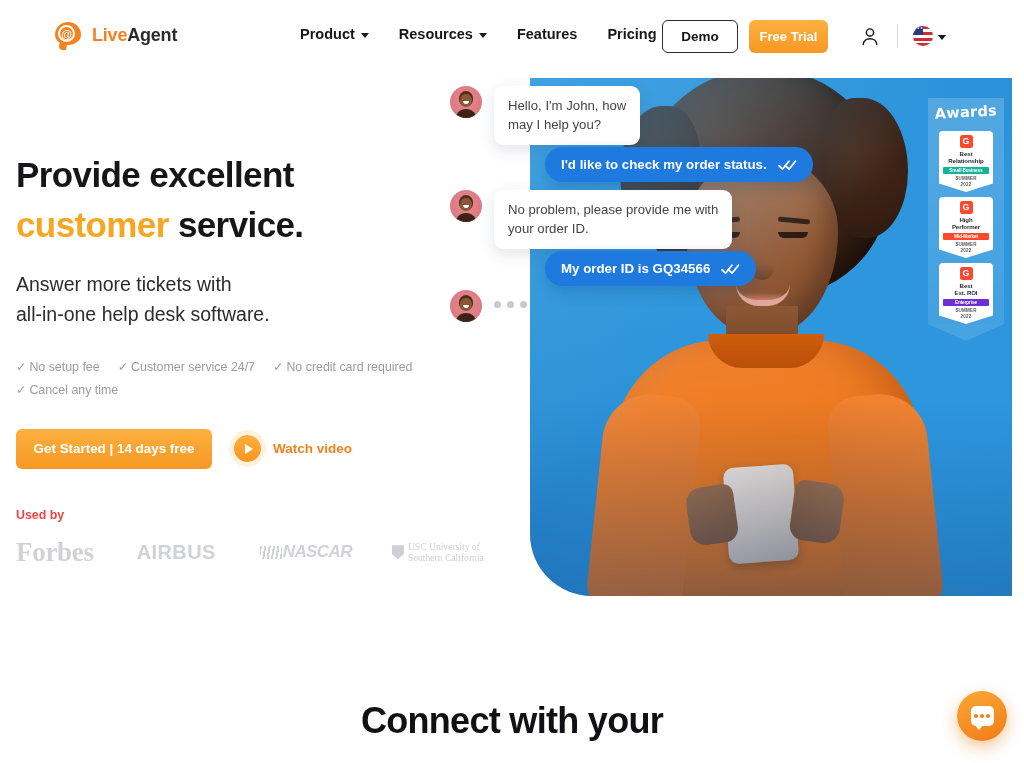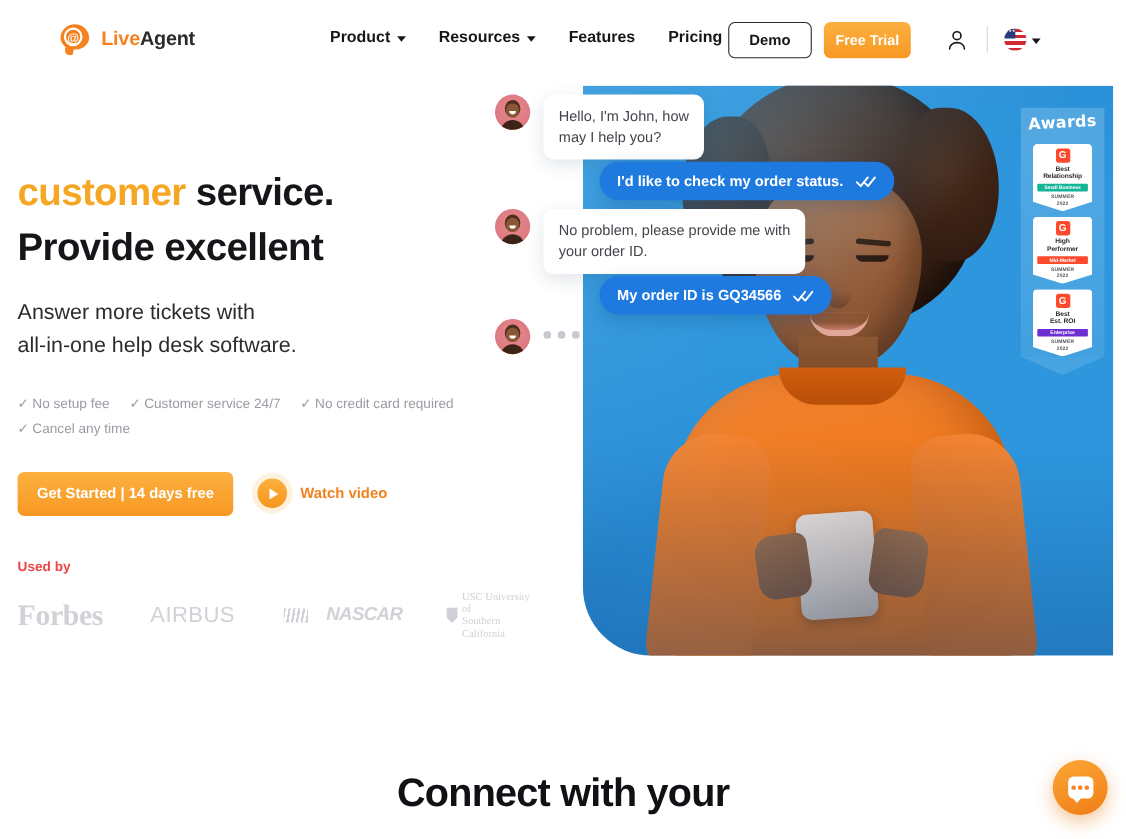--- a/index.html
+++ b/index.html
@@ -150,26 +150,26 @@
     margin-top: 39px;
     font-size: 12.4px; font-weight: 700; color: #ef4444;
   }
   .logos { margin-top: 15px; display: flex; align-items: center; gap: 0; }
   .lg { color: #cfcfd6; opacity: .95; }
   .lg-forbes {
     font-family: "Liberation Serif", serif;
     font-size: 27px; font-weight: 700; letter-spacing: -0.3px; margin-right: 43px;
   }
   .lg-airbus {
-    font-size: 20px; font-weight: 400; letter-spacing: 0.4px; margin-right: 44px;
+    font-size: 20px; font-weight: 700; letter-spacing: 0.4px; margin-right: 44px;
   }
   .lg-nascar {
     font-size: 17px; font-weight: 800; font-style: italic;
     letter-spacing: -0.6px; margin-right: 40px;
-    display: flex; align-items: center; gap: 16px;
+    display: flex; align-items: center;
   }
   .nascar-bars {
     display: inline-block; width: 22px; height: 13px; margin-right: 1px;
     background: repeating-linear-gradient(100deg,#cfcfd6 0 2px, #ffffff 2px 4.3px);
   }
   .lg-usc { display: flex; align-items: center; gap: 4px; }
   .usc-shield {
     width: 12px; height: 14px; background: #cfcfd6;
     clip-path: polygon(0 0,100% 0,100% 62%,50% 100%,0 62%);
   }
@@ -585,22 +585,22 @@
       <div class="typing">
         <span class="tdot"></span>
           <span class="tdot"></span>
           <span class="tdot"></span>
       </div>
     </div>
   </div>
 
   <div class="hero-left">
     <div class="h1">
+      <div>Provide excellent</div>
       <div><span class="accent">customer</span><span> service.</span></div>
-      <div>Provide excellent</div>
     </div>
 
     <div class="sub">
       <div>Answer more tickets with</div>
       <div>all-in-one help desk software.</div>
     </div>
 
     <div class="trust">
       <div class="trust-row">
         <span class="trust-item"><span class="tick">✓</span><span>No setup fee</span></span>

